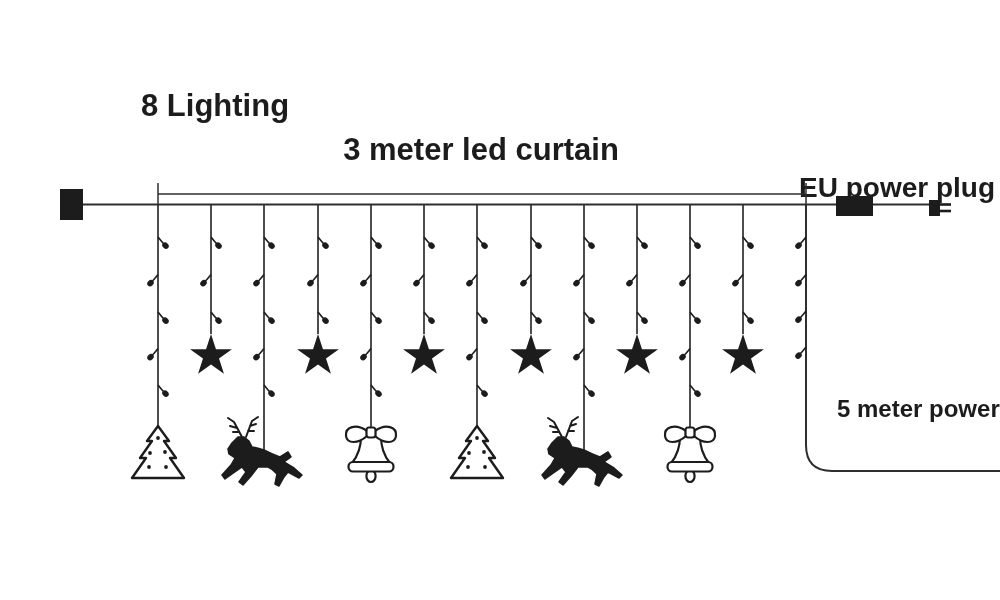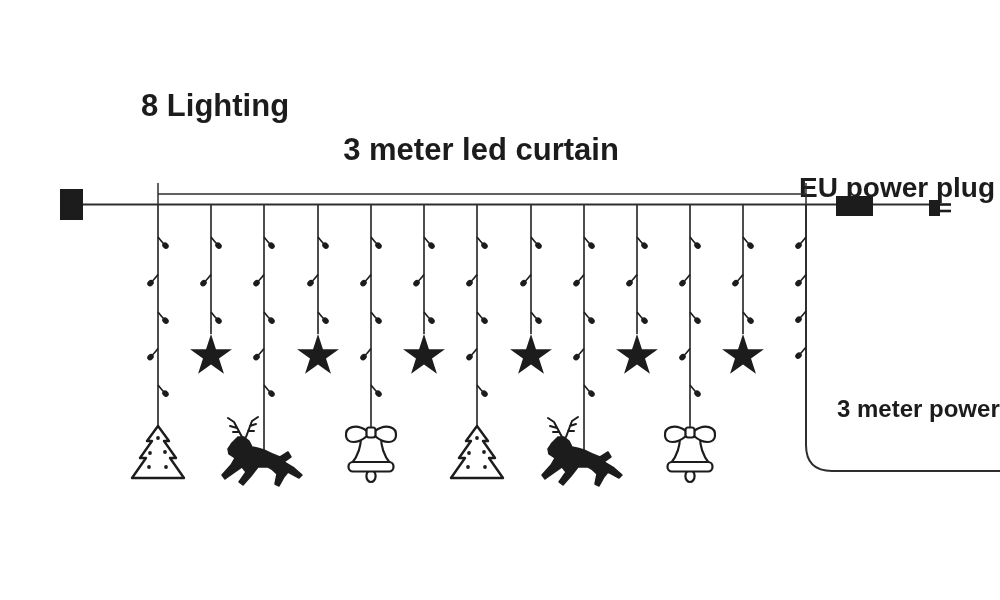--- a/index.html
+++ b/index.html
@@ -21,21 +21,21 @@
 
   <div class="txt lighting">
     <div>8 Lighting</div>
   </div>
 
   <div class="txt curtain">3 meter led curtain</div>
 
   <div class="txt plug-label">EU power plug</div>
 
   <div class="txt cable-label">
-    <div>3 meter power</div>
+    <div>5 meter power</div>
   </div>
 
   <svg class="scene" width="1000" height="600" viewBox="0 0 1000 600" style="color: rgb(28, 28, 28);">
     <defs>
       <g id="sym-led">
         <path d="M0,0 C2,2.5 3.5,4.5 5.5,6.5" stroke="currentColor" stroke-width="1.6" fill="none"></path>
         <ellipse cx="7.5" cy="8.6" rx="3.5" ry="2.9" transform="rotate(42 7.5 8.6)" fill="currentColor"></ellipse>
       </g>
       <polygon id="sym-star" points="0,-22 4.95,-6.81 20.92,-6.8 8.01,2.6 12.93,17.8 0,8.42 -12.93,17.8 -8.01,2.6 -20.92,-6.8 -4.95,-6.81" fill="currentColor"></polygon>
       <g id="sym-tree">

